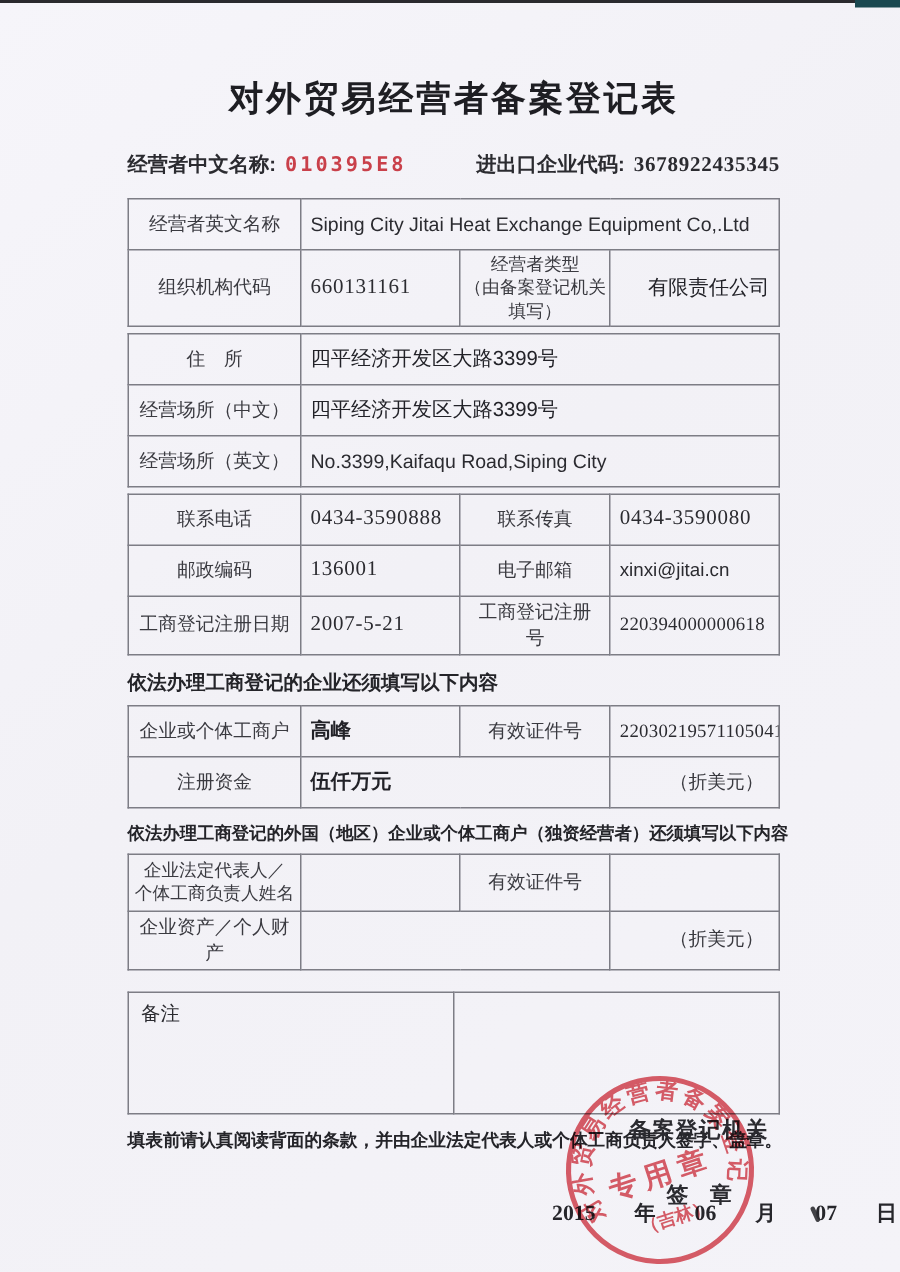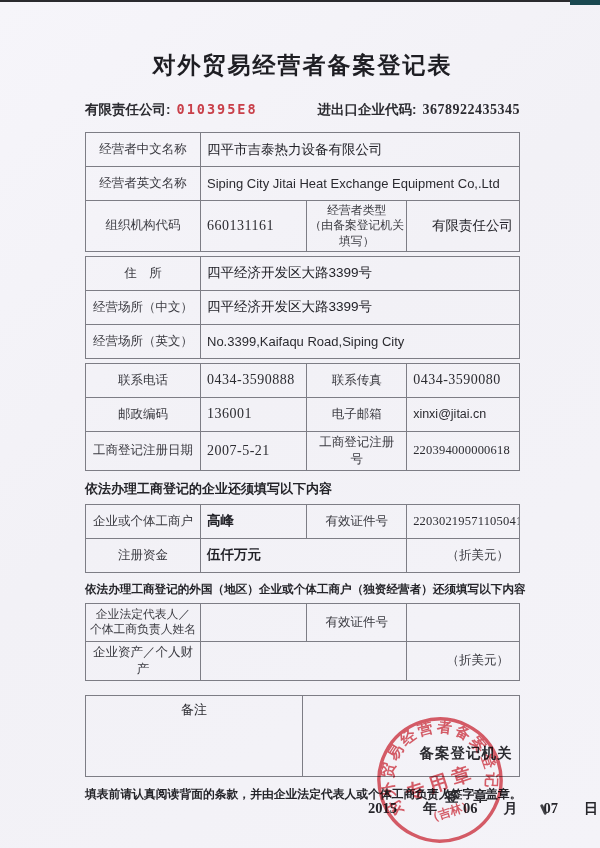--- a/index.html
+++ b/index.html
@@ -28,21 +28,21 @@
   td{border:1px solid #7d7d85;font-size:13px;padding:2px 6px;height:29px;
      vertical-align:middle;overflow:hidden;}
   td.lbl{text-align:center;color:#3a3a40;font-size:12.5px;}
   td.lbl2{text-align:center;color:#3a3a40;font-size:11.8px;line-height:1.3;padding:2px 2px;}
   td.val-cn{font-size:13.5px;font-weight:500;color:#222228;}
   td.val-en{font-size:13px;color:#2b2b30;}
   .sec-head{font-size:13px;font-weight:bold;margin:9px 0 6px 0;white-space:nowrap;color:#242429;}
   .sec-head.long{font-size:11.6px;}
   .usd{ text-align:right;padding-right:10px;color:#3a3a40;font-size:12.5px;}
   .remarks-table{margin-top:14px;}
-  .remarks-table td{height:70px;vertical-align:top;padding:5px 8px;text-align:center;}
+  .remarks-table td{height:70px;vertical-align:top;padding:5px 8px;}
   .foot-note{font-size:11.8px;font-weight:bold;white-space:nowrap;margin-top:10px;color:#242429;}
   .authority-block{position:absolute;left:400px;top:744px;width:132px;text-align:center;}
   .authority{font-size:14.5px;font-weight:bold;letter-spacing:1px;}
   .seal-line{margin-top:24px;font-size:14.5px;font-weight:bold;}
   .date-line{
     position:absolute;left:368px;top:800px;display:flex;gap:26px;align-items:baseline;
     font-size:14px;font-weight:bold;color:#26262b;
   }
   .date-num{font-family:"Liberation Serif",serif;font-size:14.5px;}
   .stamp{
@@ -59,41 +59,37 @@
 
 <div class="scan-topbar"></div>
 <div class="scan-nub"></div>
 
 <div class="content">
 
   <h1 class="title">对外贸易经营者备案登记表</h1>
 
   <div class="meta-row">
     <div class="meta-left">
-      <span>有限责任公司:</span>
+      <span>经营者中文名称:</span>
       <span class="form-no">010395E8</span>
     </div>
     <div class="meta-right">
       <span>进出口企业代码:</span>
       <span class="serif">3678922435345</span>
     </div>
   </div>
 
   <table>
     <colgroup>
         <col style="width:26.5%">
         <col style="width:24.5%">
         <col style="width:23%">
         <col style="width:26%">
       </colgroup>
     <tbody>
-        <tr>
-      <td class="lbl">经营者中文名称</td>
-      <td class="val-cn" colspan="3">四平市吉泰热力设备有限公司</td>
-    </tr>
     <tr>
       <td class="lbl">经营者英文名称</td>
       <td class="val-en" colspan="3">Siping City Jitai Heat Exchange Equipment Co,.Ltd</td>
     </tr>
     <tr>
       <td class="lbl">组织机构代码</td>
       <td class="serif">660131161</td>
       <td class="lbl2">
         <div>经营者类型</div>
         <div>（由备案登记机关填写）</div>

